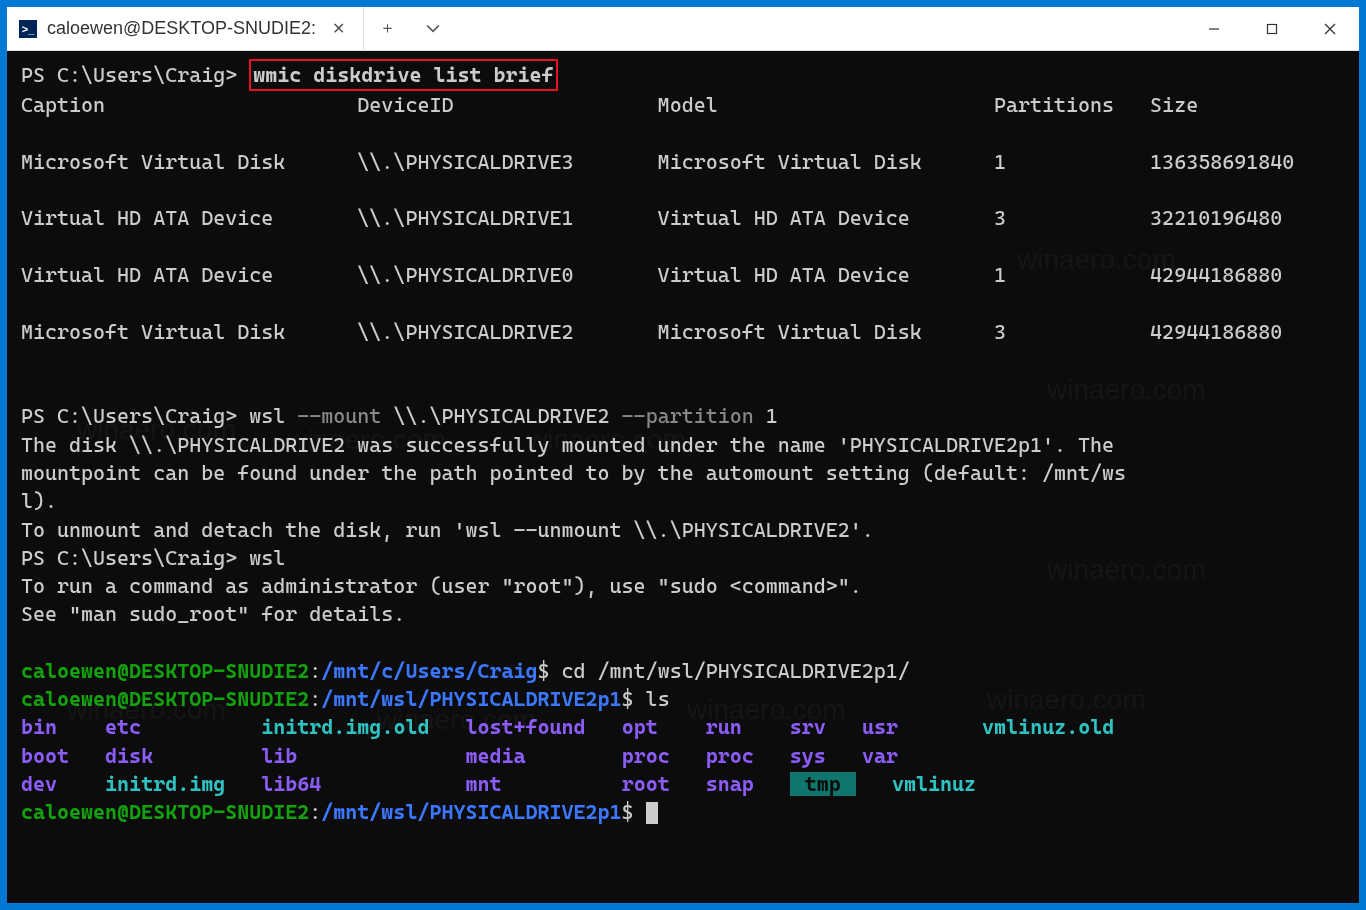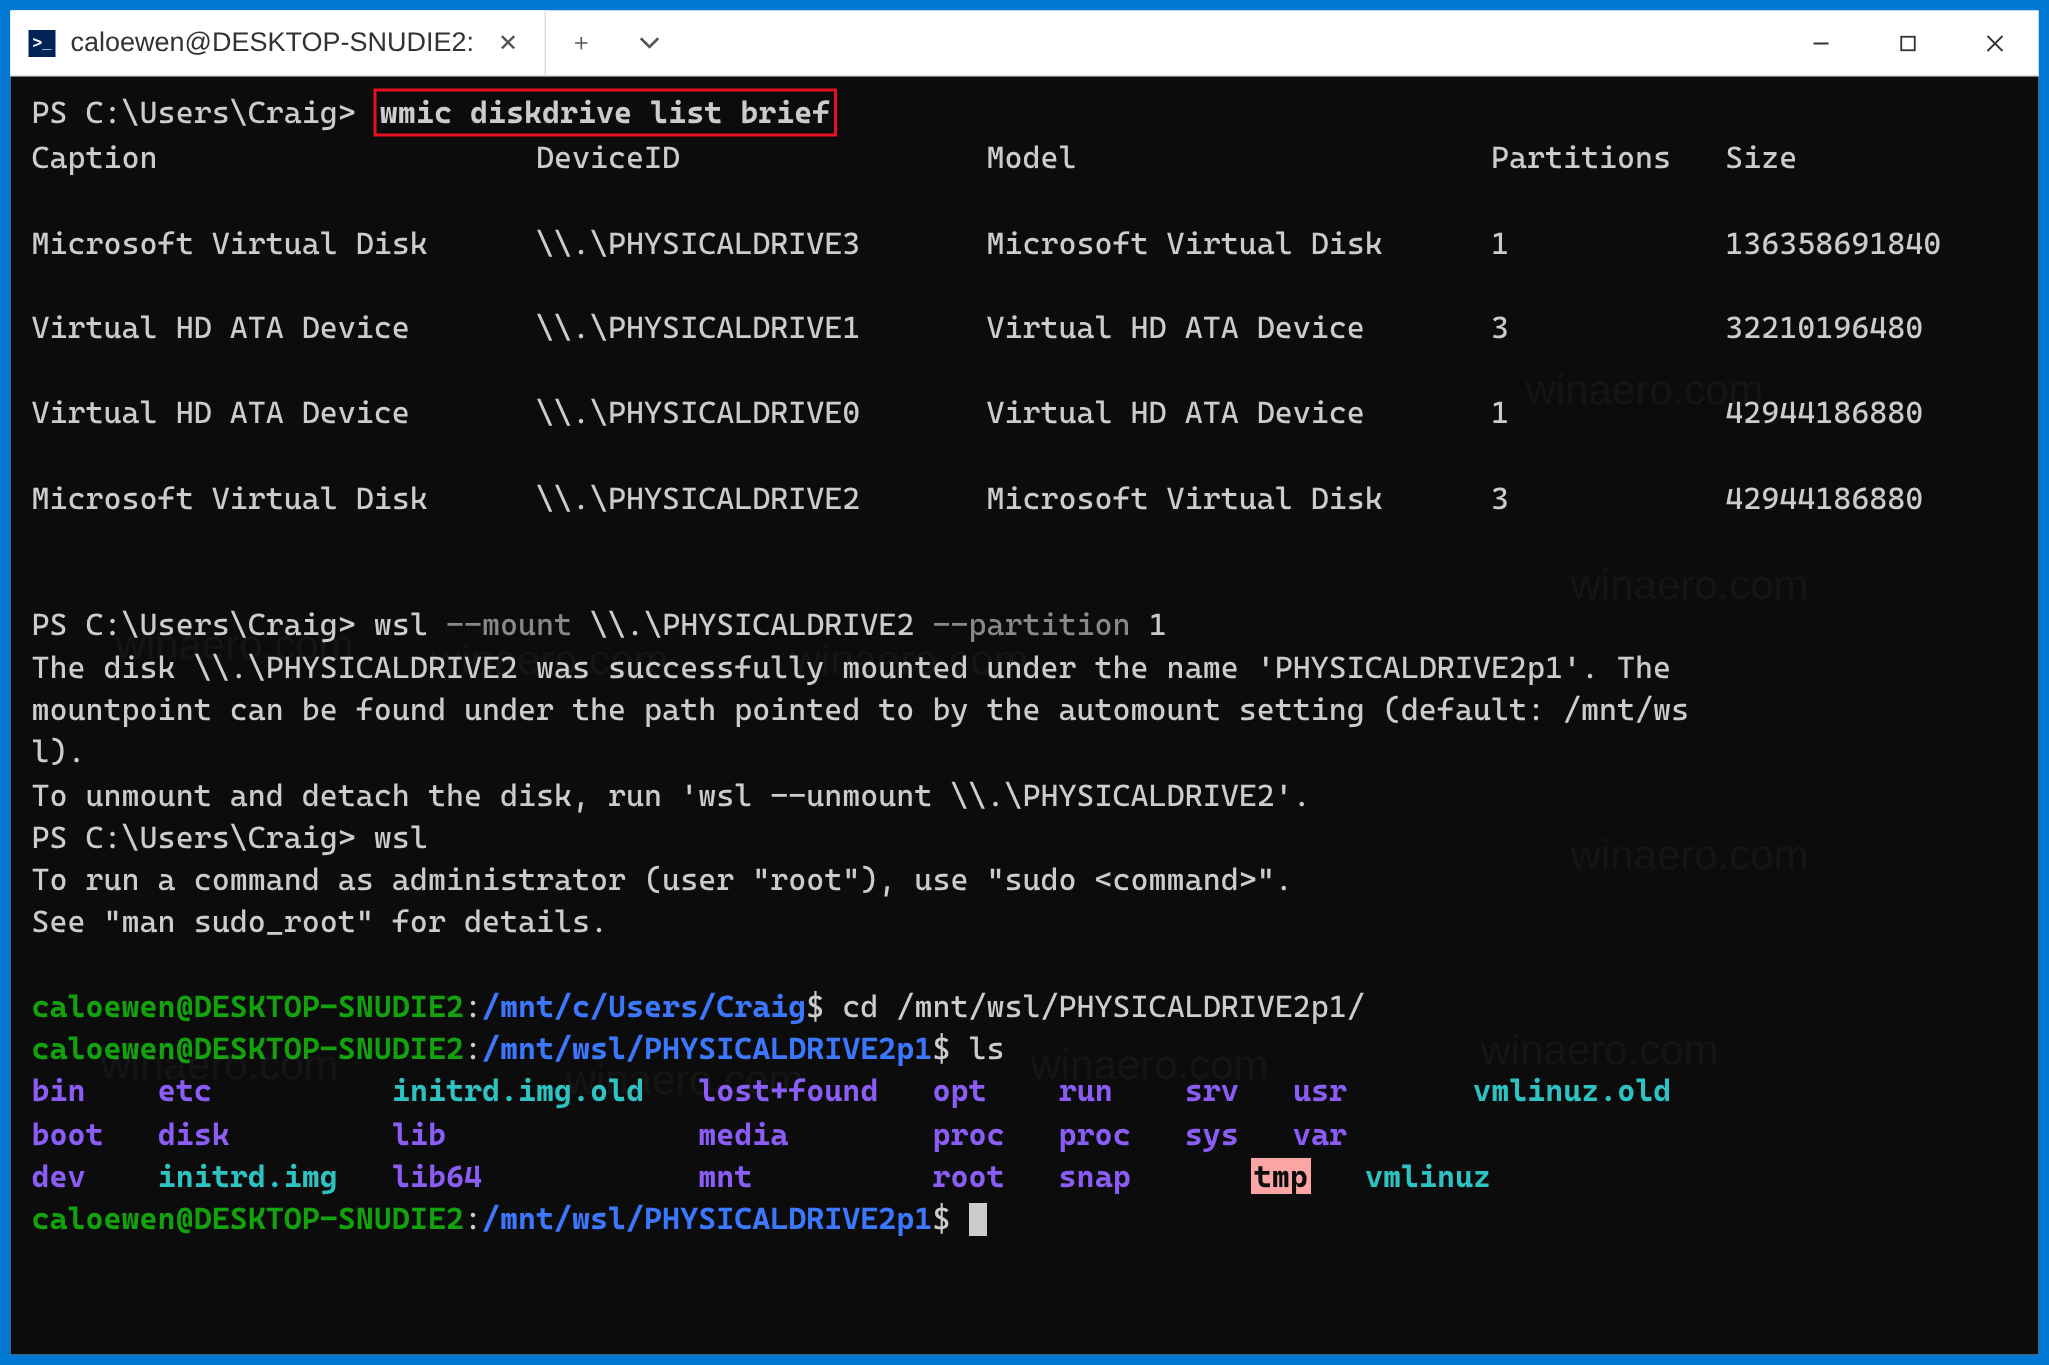--- a/index.html
+++ b/index.html
@@ -70,21 +70,21 @@
     border: 2.5px solid #e81123;
     padding: 0 2px;
     display:inline-block;
     font-weight:bold;
   }
   .gray { color:#888888; }
   .green { color:#13a10e; font-weight:bold;}
   .blue-path { color:#3b78ff; font-weight:bold;text-align:center;}
   .blue-dir { color:#8b5cf6; font-weight:bold;text-align:center;}
   .cyan-link { color:#2fc2c2; font-weight:bold;}
-  .tmp { background:#fca5a5; color:#0c0c0c; font-weight:bold; padding:0 2px;margin-left:44px;}
+  .tmp { background:#0f766e; color:#0c0c0c; font-weight:bold; padding:0 15px;}
   .watermark {
     position:absolute; color:rgba(255,255,255,0.04);
     font-family:sans-serif; 
     font-size:28px; pointer-events:none;
   }
   .cursor {
     display:inline-block; width:12px; height:22px;
     background:#cccccc; vertical-align:text-bottom;
   }
 </style>

